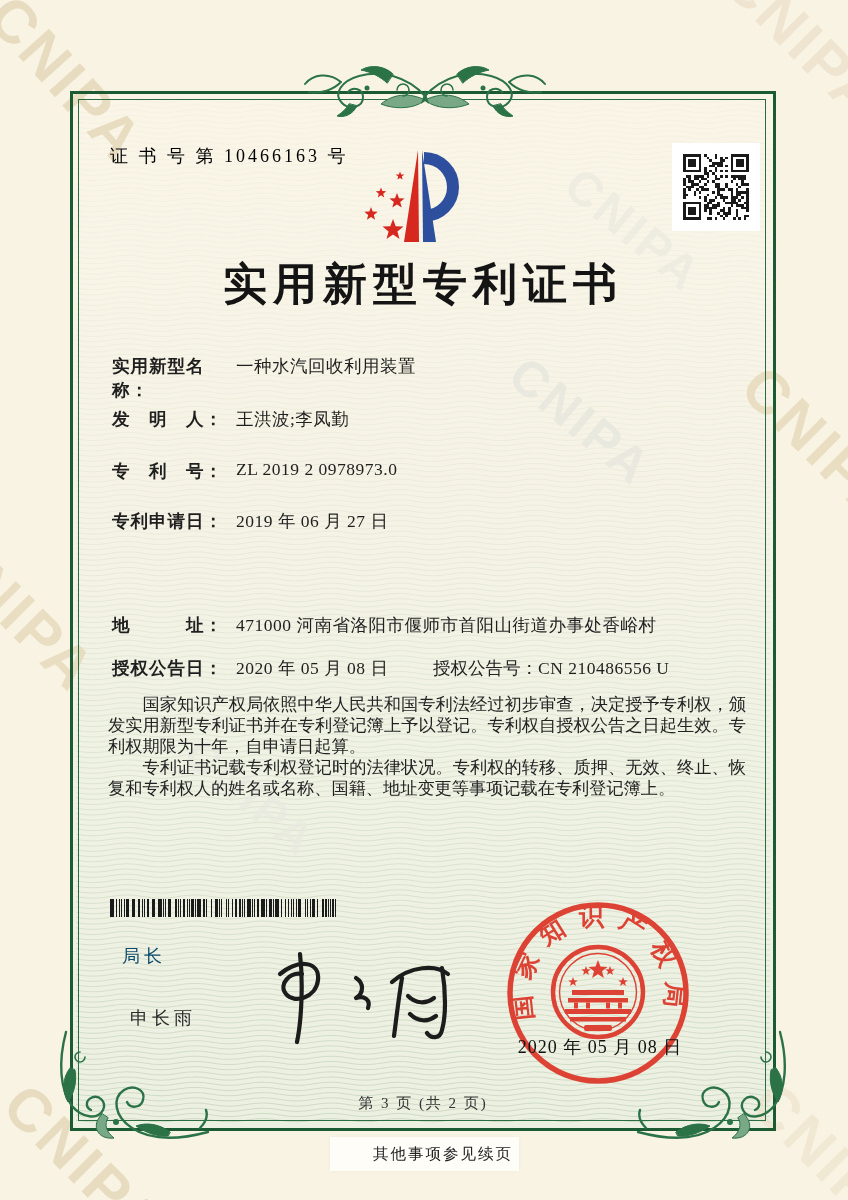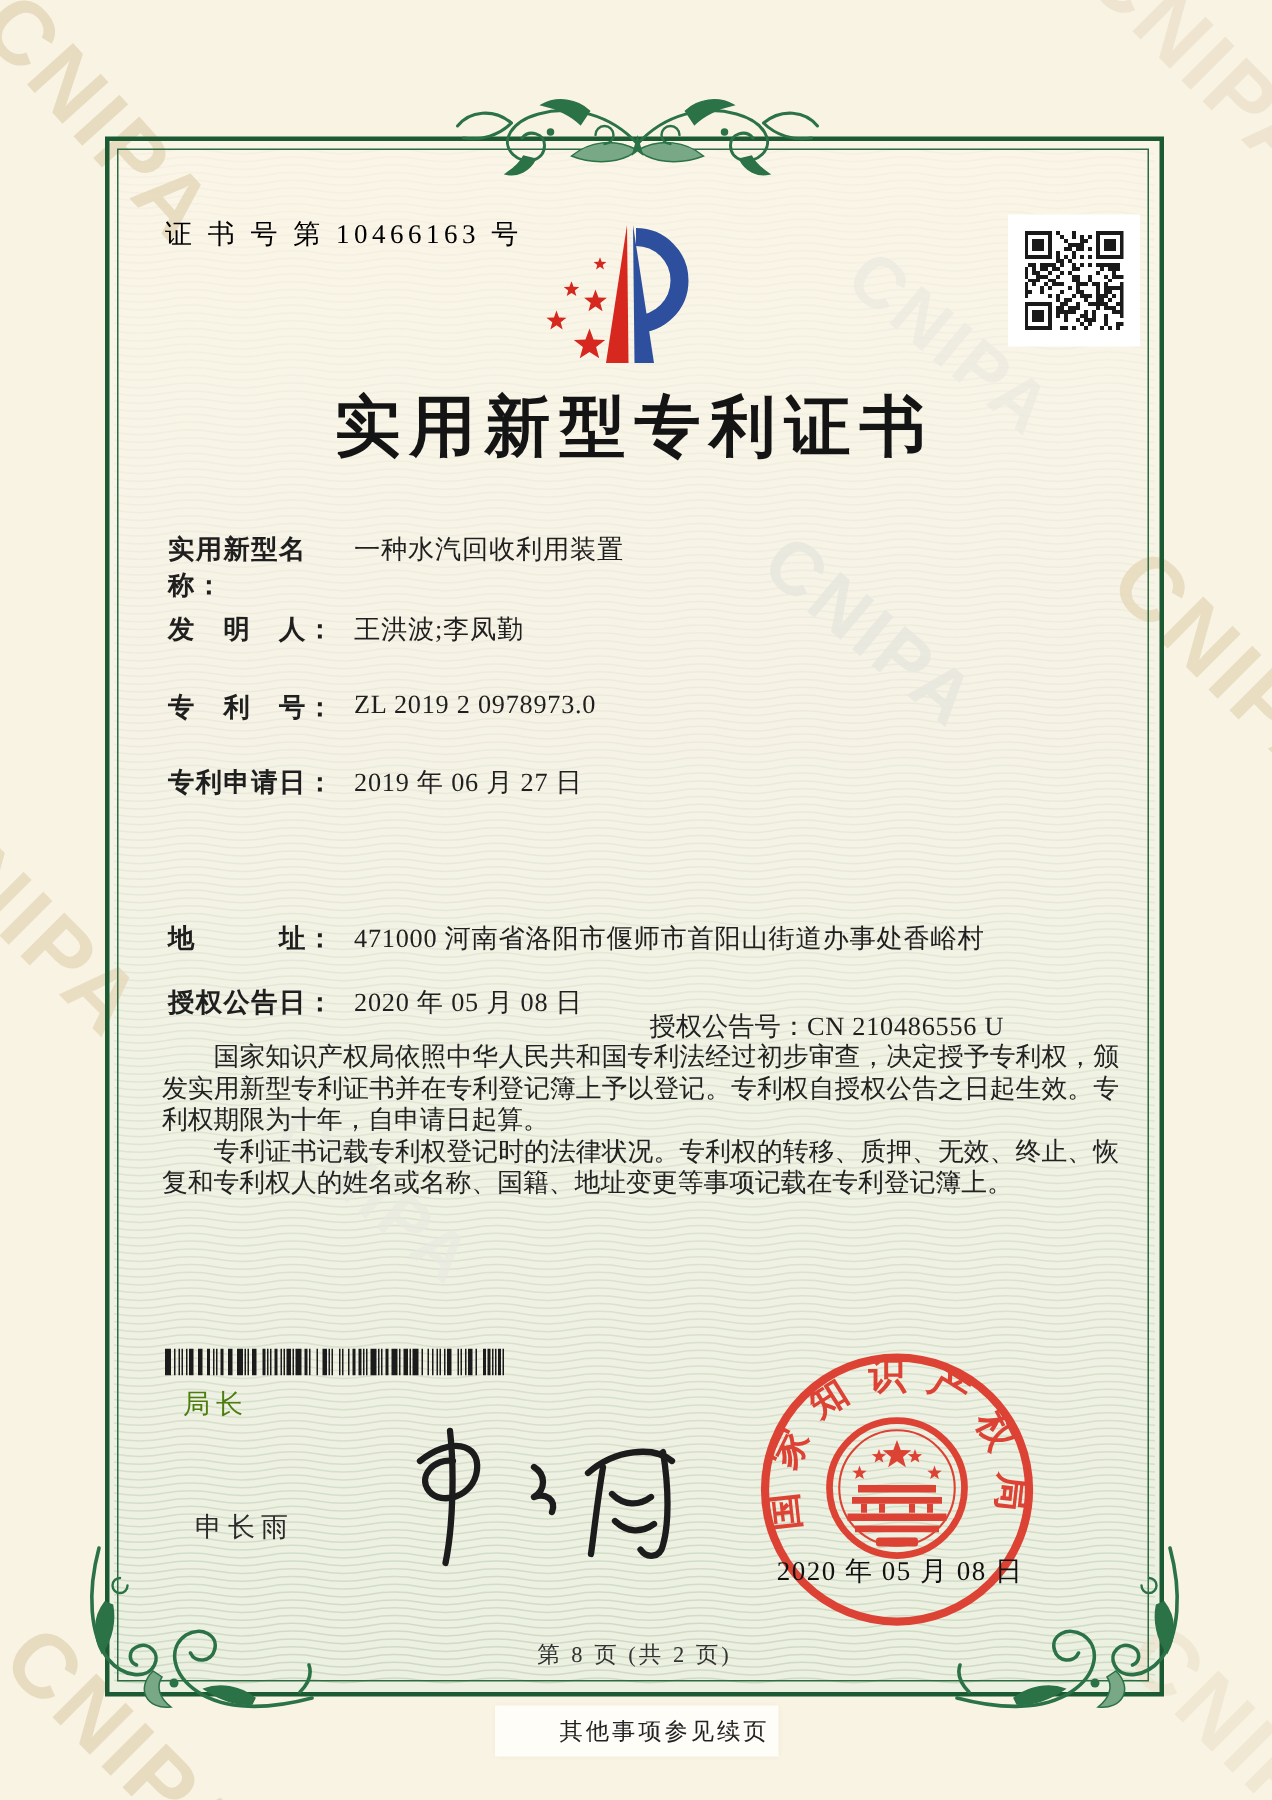--- a/index.html
+++ b/index.html
@@ -41,30 +41,30 @@
     position:absolute;left:672px;top:143px;width:88px;height:88px;background:#fff;
     display:flex;align-items:center;justify-content:center;z-index:6;
   }
   .doc-title{
     position:absolute;left:70px;top:255px;width:706px;text-align:center;
     font-size:44px;font-weight:bold;letter-spacing:6px;color:#141414;z-index:6;
   }
   .row{position:absolute;left:112px;width:640px;font-size:17.5px;z-index:6;}
   .flabel{display:inline-block;width:124px;letter-spacing:1px;color:#1f1f1f;vertical-align:top;font-weight:bold;}
   .fvalue{color:#1f1f1f;letter-spacing:.5px;}
-  .row .grp2{position:absolute;left:321px;top:16px;white-space:nowrap;}
+  .row .grp2{position:absolute;left:321px;top:0;white-space:nowrap;}
   .body-text{
     position:absolute;left:108px;top:694px;width:638px;z-index:6;
     font-size:17.2px;line-height:21px;color:#222;text-align:justify;
   }
   .body-text p{margin:0;text-indent:2em;}
   .barcode{position:absolute;left:110px;top:899px;z-index:6;}
   .officer-title{
-    position:absolute;left:122px;top:924px;font-size:18px;letter-spacing:4px;
-    font-family:"Liberation Sans","DejaVu Sans",sans-serif;color:#4d7c0f;z-index:6;
+    position:absolute;left:122px;top:944px;font-size:18px;letter-spacing:4px;
+    font-family:"Liberation Sans","DejaVu Sans",sans-serif;color:#0c4a6e;z-index:6;
   }
   .officer-name{
     position:absolute;left:130px;top:1006px;font-size:18px;letter-spacing:4px;
     font-family:"Liberation Sans","DejaVu Sans",sans-serif;color:#2b2b2b;z-index:6;
   }
   .signature{position:absolute;left:250px;top:950px;z-index:6;}
   .seal{position:absolute;left:505px;top:900px;z-index:6;opacity:.95;}
   .seal-date{
     position:absolute;left:508px;top:1035px;width:184px;text-align:center;
     font-size:18px;letter-spacing:1px;color:#111;z-index:7;
@@ -776,21 +776,21 @@
       <rect x="-12" y="10.5" width="4" height="6"></rect>
       <rect x="8" y="10.5" width="4" height="6"></rect>
       <rect x="20" y="10.5" width="4" height="6"></rect>
       <rect x="-33" y="17" width="66" height="5"></rect>
       <rect x="-28" y="25" width="56" height="4.5"></rect>
       <rect x="-14" y="33" width="28" height="6" rx="2"></rect>
     </g>
   </svg>
   <div class="seal-date">2020 年 05 月 08 日</div>
 
-  <div class="page-info">第 8 页 (共 2 页)</div>
+  <div class="page-info">第 3 页 (共 2 页)</div>
   <div class="next-note">其他事项参见续页</div>
 
 <div class="wm" style="left: -33px; top: 44px; font-size: 60px; color: rgb(230, 217, 186); opacity: 0.85; transform: rotate(48deg);">CNIPA</div>
     <div class="wm" style="left: 705px; top: 6px; font-size: 60px; color: rgb(236, 225, 203); opacity: 0.8; transform: rotate(45deg);">CNIPA</div>
     <div class="wm" style="left: 723px; top: 412px; font-size: 60px; color: rgb(230, 217, 186); opacity: 0.8; transform: rotate(45deg);">CNIPA</div>
     <div class="wm" style="left: -83px; top: 576px; font-size: 60px; color: rgb(230, 217, 186); opacity: 0.8; transform: rotate(45deg);">CNIPA</div>
     <div class="wm" style="left: -15px; top: 1130px; font-size: 60px; color: rgb(230, 217, 186); opacity: 0.85; transform: rotate(45deg);">CNIPA</div>
     <div class="wm" style="left: 733px; top: 1128px; font-size: 60px; color: rgb(236, 225, 203); opacity: 0.6; transform: rotate(45deg);">CNIPA</div>
     <div class="wm" style="left: 497px; top: 392px; font-size: 50px; color: rgb(232, 232, 223); opacity: 0.9; transform: rotate(40deg);">CNIPA</div>
     <div class="wm" style="left: 553px; top: 202px; font-size: 48px; color: rgb(237, 235, 225); opacity: 0.8; transform: rotate(40deg);">CNIPA</div>

